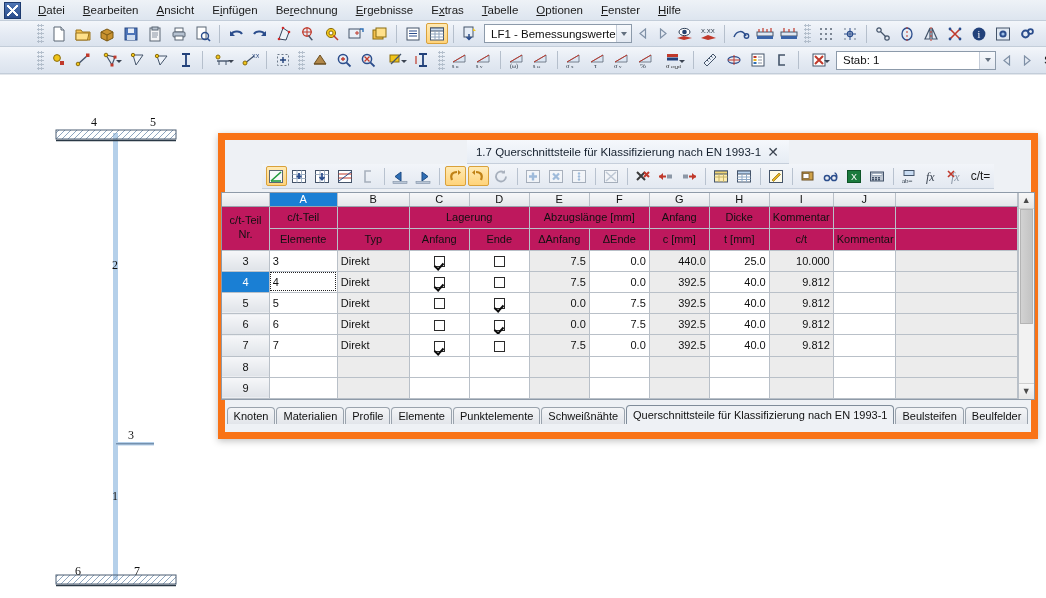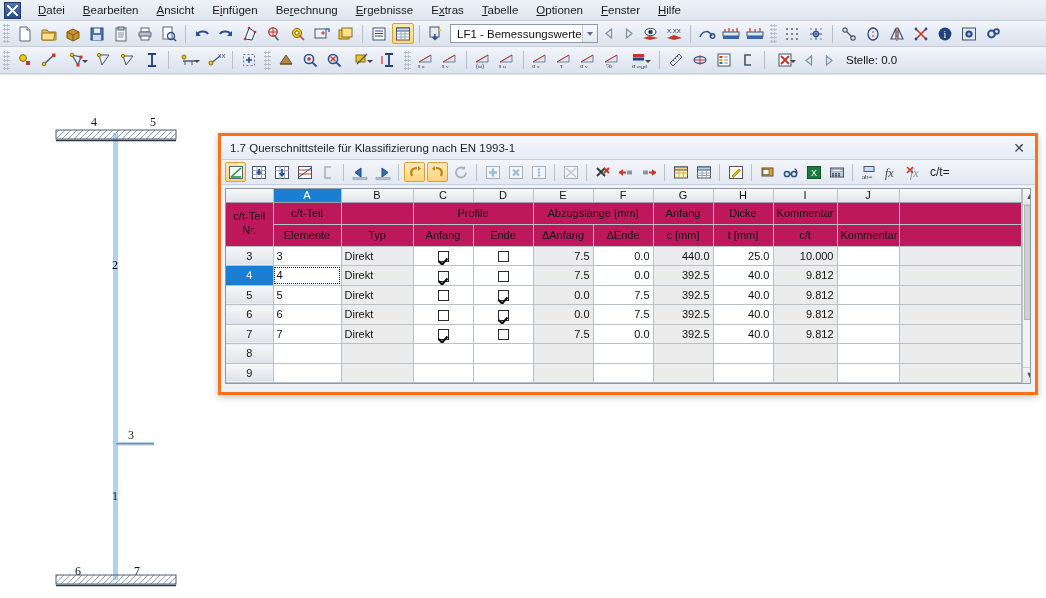--- a/index.html
+++ b/index.html
@@ -48,21 +48,21 @@
     cursor: default;
   }
   .menu-item u { text-decoration: underline; }
 
   
   .toolbar {
     position: absolute; left: 0;
     width: 1046px;
     background: linear-gradient(to bottom, #f3f6fa 0%, #e4eaf3 55%, #dbe3ee 100%);
     border-bottom: 1px solid #c3cdd9;
-    display: flex; align-items: center;
+    display: flex; align-items: center; padding-left: 34px;
   }
   .toolbar.row1 { top: 21px; height: 26px; }
   .toolbar.row2 { top: 47px; height: 27px; }
 
   .tb-grip {
     width: 7px; height: 19px;
     margin: 0 3px;
     flex: 0 0 auto;
     background-image:
       radial-gradient(circle at 1.5px 1.5px, #aab6c4 1px, transparent 1.2px);
@@ -148,25 +148,25 @@
     border-top: 1px solid #e3e7ec;
   }
 
   
   .model { position: absolute; left: 0; top: 0; }
 
   
   .dialog {
     position: absolute;
     left: 218px; top: 132px;
-    width: 820px; height: 262px;
+    width: 820px; height: 306px;
     background: #eef1f5;
-    border: 3px solid #f97316;
+    border: 7px solid #f97316;
     box-shadow: 0 2px 7px rgba(0,0,0,.25);
-    display: flex; flex-direction: column;
+    display: flex; flex-direction: column; align-items: center;
   }
   .dlg-title {
     height: 24px;
     background: linear-gradient(to bottom,#f5f8fc 0%,#e6ecf4 100%);
     border-bottom: 1px solid #c6cfdb;
     display: flex; align-items: center;
     padding: 0 4px 0 9px;
     flex: 0 0 auto;
   }
   .dlg-title .txt {
@@ -851,20 +851,24 @@
 
     <div class="tb-sep"></div>
 
     <div class="tbtn drop">
       <svg width="16" height="16" viewBox="0 0 16 16">
           <rect x="2" y="2" width="12" height="12" fill="#fff" stroke="#44546a"></rect>
           <path d="M4 4l8 8M12 4l-8 8" stroke="#c0392b" stroke-width="2"></path>
         </svg>
     </div>
 
+    <div class="tb-combo combo-stab">
+      <span class="val">Stab: 1</span>
+      <span class="arrow"></span>
+    </div>
 
     <div class="nav-arrow">
       <svg width="11" height="11" viewBox="0 0 11 11">
           <path d="M7.5 1v9L2 5.5z" fill="none" stroke="#7f90a6" stroke-width="1.2"></path>
         </svg>
     </div>
     <div class="nav-arrow">
       <svg width="11" height="11" viewBox="0 0 11 11">
           <path d="M3.5 1v9L9 5.5z" fill="none" stroke="#7f90a6" stroke-width="1.2"></path>
         </svg>
@@ -1152,21 +1156,21 @@
               <th>J</th>
               <th></th>
             </tr>
             <tr class="hdr">
               <th class="rowhdr-corner" rowspan="2">
                 <span>c/t-Teil</span><br>
                 <span>Nr.</span>
               </th>
               <th class="tall">c/t-Teil</th>
               <th class="tall"></th>
-              <th class="tall" colspan="2">Profile</th>
+              <th class="tall" colspan="2">Lagerung</th>
               <th class="tall" colspan="2">Abzugslänge [mm]</th>
               <th class="tall">Anfang</th>
               <th class="tall">Dicke</th>
               <th class="tall">Kommentar</th>
               <th class="tall"></th>
               <th class="tall"></th>
             </tr>
             <tr class="hdr">
               <th class="tall">Elemente</th>
               <th class="tall">Typ</th>
@@ -1289,16 +1293,27 @@
             </div>
           <div class="vs-track">
             <div class="vs-thumb"></div>
           </div>
           <div class="vs-btn bot">
               <span class="chev">▼</span>
             </div>
         </div>
       </div>
 
+      <div class="tabstrip">
+          <div class="tab">Knoten</div>
+          <div class="tab">Materialien</div>
+          <div class="tab">Profile</div>
+          <div class="tab">Elemente</div>
+          <div class="tab">Punktelemente</div>
+          <div class="tab">Schweißnähte</div>
+          <div class="tab active">Querschnittsteile für Klassifizierung nach EN 1993-1</div>
+          <div class="tab">Beulsteifen</div>
+          <div class="tab">Beulfelder</div>
+        </div>
       <div class="dlg-bottom-pad"></div>
     </div>
   </div>
 </div>
 
 </body></html>

